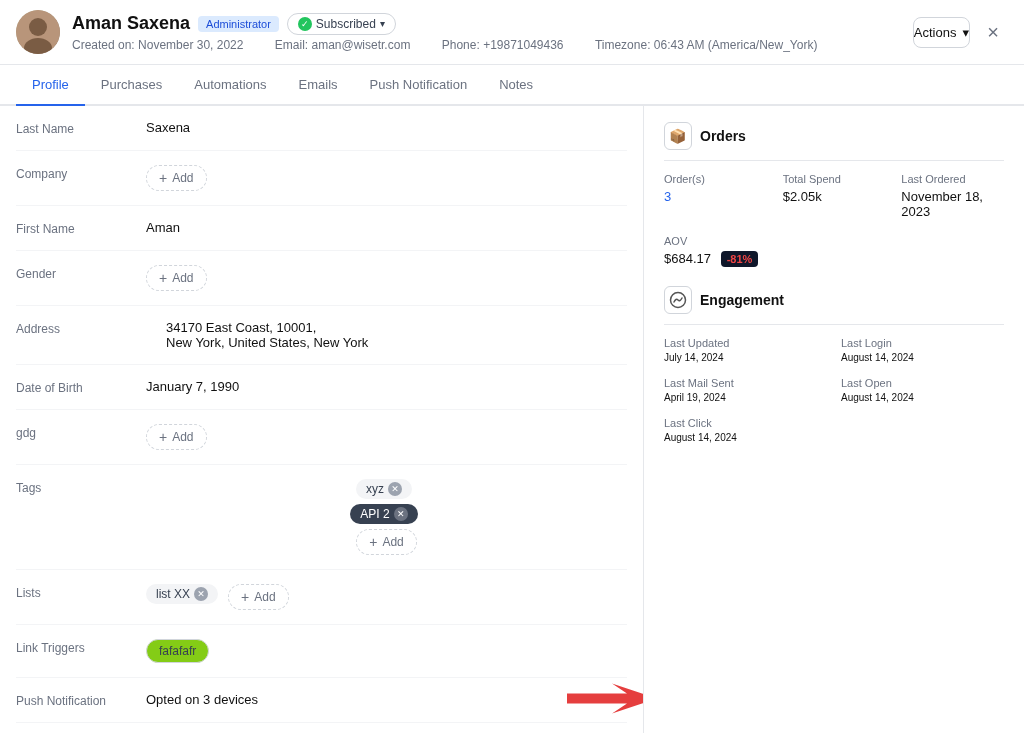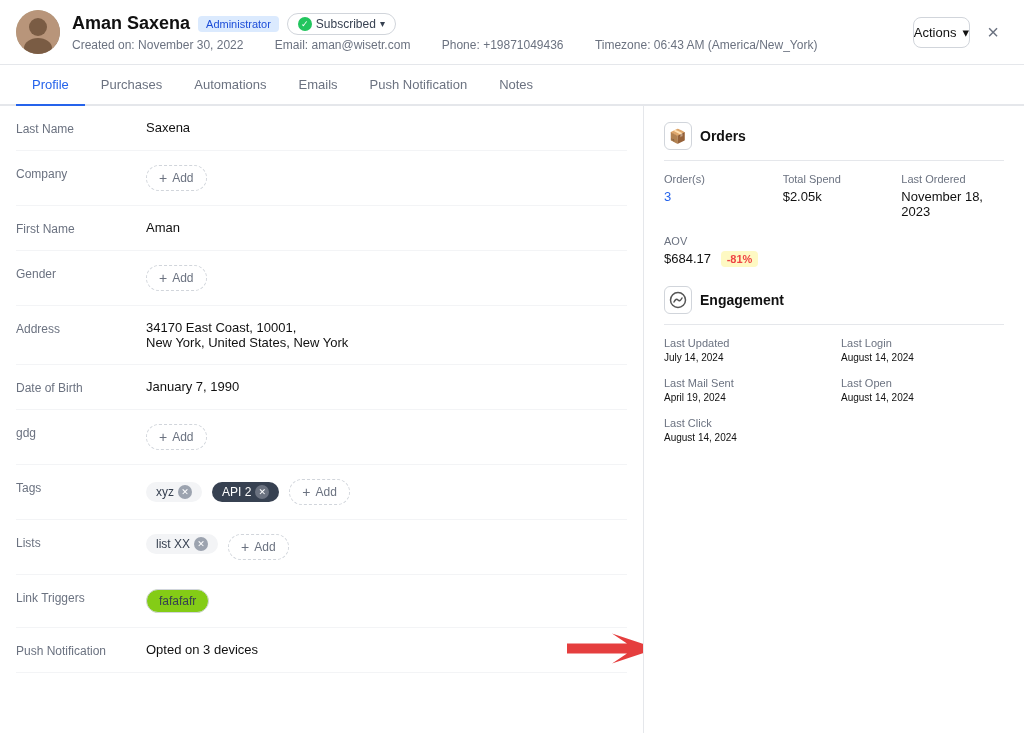--- a/index.html
+++ b/index.html
@@ -47,21 +47,21 @@
     .push-row { position: relative; }
 
     
     .right-panel { width: 380px; padding: 16px 20px; overflow-y: auto; }
     .section-header { display: flex; align-items: center; gap: 8px; font-size: 14px; font-weight: 600; color: #111; margin-bottom: 12px; padding-bottom: 10px; border-bottom: 1px solid #e5e7eb; }
     .section-icon { width: 28px; height: 28px; border: 1.5px solid #d1d5db; border-radius: 6px; display: flex; align-items: center; justify-content: center; font-size: 14px; }
     .stats-grid { display: grid; grid-template-columns: 1fr 1fr 1fr; gap: 16px; margin-bottom: 20px; }
     .stat-item .stat-label { font-size: 11px; color: #6b7280; margin-bottom: 4px; }
     .stat-item .stat-value { font-size: 13px; color: #111; font-weight: 500; }
     .stat-item .stat-value.link { color: #2563eb; }
-    .badge-neg { background: #fef9c3; color: #ef4444; font-size: 11px; font-weight: 600; padding: 2px 6px; border-radius: 4px; margin-left: 6px; }
+    .badge-neg { background: #0f172a; color: #ef4444; font-size: 11px; font-weight: 600; padding: 2px 6px; border-radius: 4px; margin-left: 6px; }
     .section-block { margin-bottom: 20px; }
     .engagement-grid { display: grid; grid-template-columns: 1fr 1fr; gap: 14px; }
     .eng-item .eng-label { font-size: 11px; color: #6b7280; margin-bottom: 3px; }
     .eng-item .eng-value { font-size: 10px; color: #111; }
   </style>
 </head>
 <body>
 
 <div class="header">
   <div class="avatar-placeholder" style="background: linear-gradient(135deg, #c9b99a, #8a7060); display:flex; align-items:center; justify-content:center; overflow:hidden;">
@@ -129,39 +129,39 @@
 
     <div class="field-row">
       <div class="field-label">Gender</div>
       <div class="field-value">
         <button class="btn-add">Add</button>
       </div>
     </div>
 
     <div class="field-row">
       <div class="field-label">Address</div>
-      <div class="field-value" style="white-space: pre-line;">34170 East Coast, 10001,
+      <div class="field-value" style="white-space: pre-line; margin-left: 20px;">34170 East Coast, 10001,
 New York, United States, New York</div>
     </div>
 
     <div class="field-row">
       <div class="field-label">Date of Birth</div>
       <div class="field-value">January 7, 1990</div>
     </div>
 
     <div class="field-row">
       <div class="field-label">gdg</div>
       <div class="field-value">
         <button class="btn-add">Add</button>
       </div>
     </div>
 
     <div class="field-row">
       <div class="field-label">Tags</div>
-      <div class="field-value" style="display:flex; align-items:center; flex-wrap:wrap; gap:5px;">
+      <div class="field-value" style="display:flex; align-items:center; flex-wrap:wrap; gap:5px;flex-direction:column;">
         <span class="tag-chip">
           xyz
           <span class="remove">✕</span>
         </span>
         <span class="tag-chip tag-chip-dark">
           API 2
           <span class="remove">✕</span>
         </span>
         <button class="btn-add">Add</button>
       </div>

